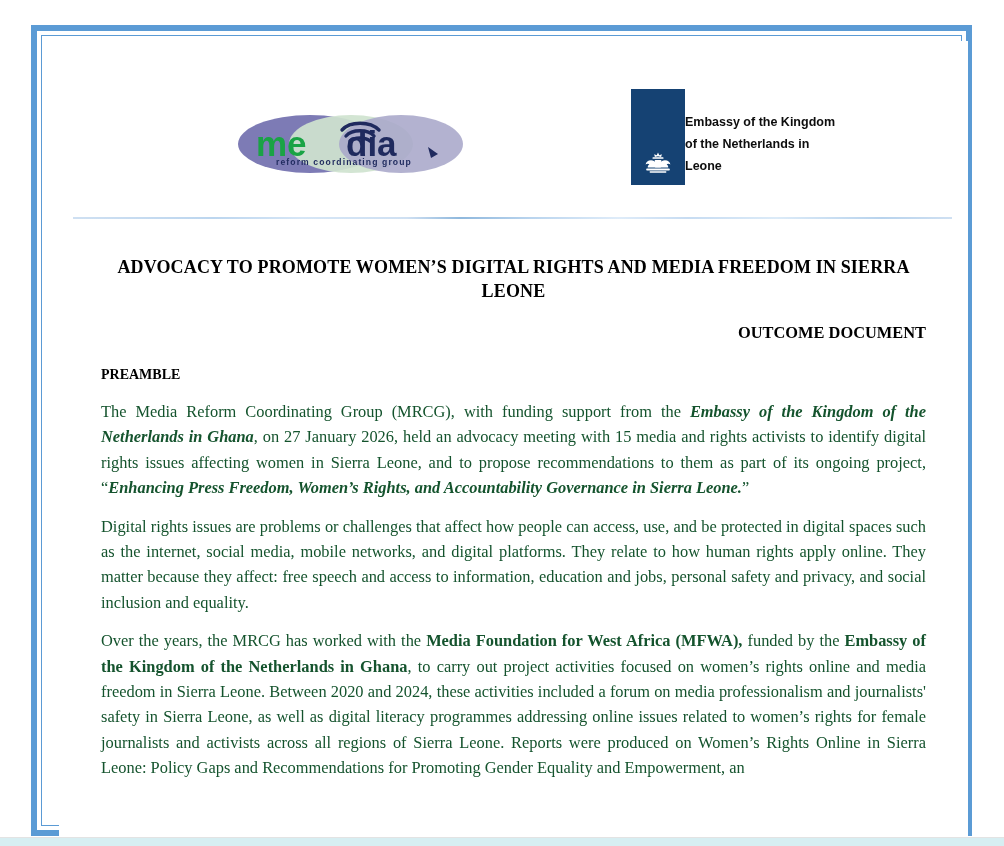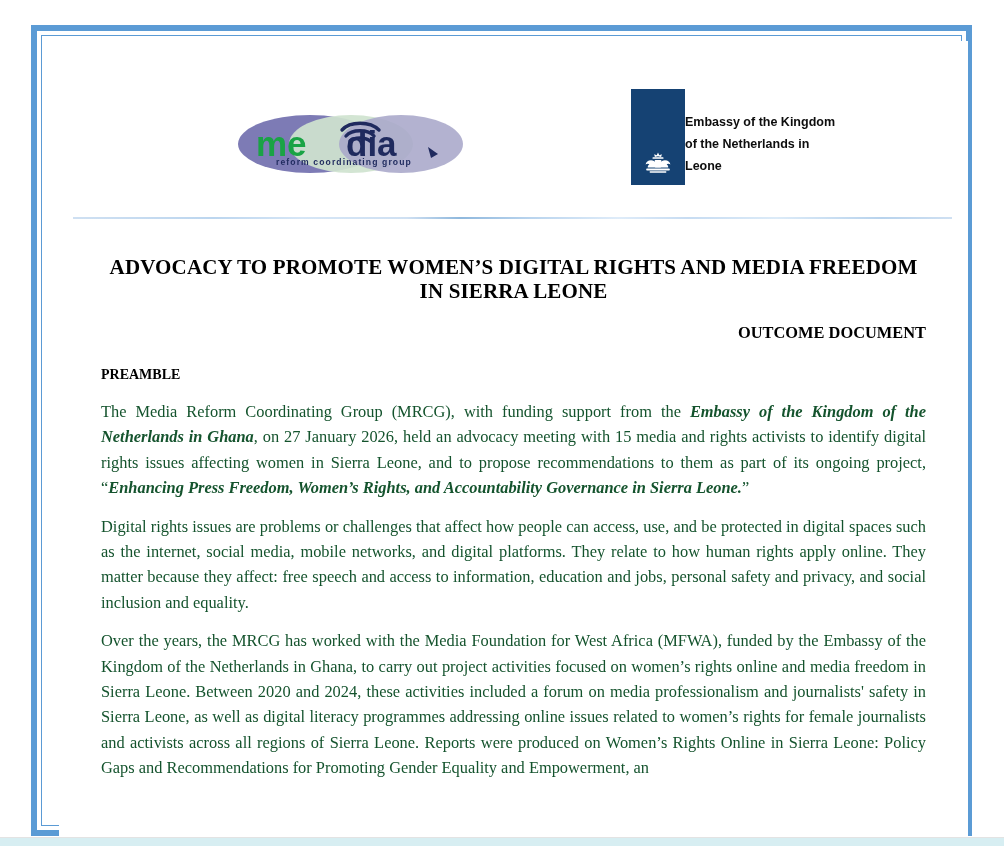--- a/index.html
+++ b/index.html
@@ -126,21 +126,21 @@
       #cfe0f2 0%, #bcd6ef 16%, #d6e6f6 26%, #cfe0f2 38%,
       #8fb8dd 44%, #b9d4ee 52%, #dfecf9 62%, #c7dcf2 70%,
       #dcebf8 80%, #b8d3ed 92%, #cfe0f2 100%);
     margin: 0 -26px 0 -28px;
   }
 
   
   .doc-title {
     text-align: center;
     font-weight: bold;
-    font-size: 21px;
+    font-size: 18px;
     line-height: 24px;
     letter-spacing: 0.15px;
     color: #000000;
     margin: 36px 0 0 0;
     padding: 0 5px;
   }
   .doc-subtitle {
     text-align: right;
     font-weight: bold;
     font-size: 16.4px;
@@ -158,21 +158,21 @@
   p.body-par {
     text-align: justify;
     text-justify: inter-word;
     font-size: 16.4px;
     line-height: 25.4px;
     color: #14532d;
     margin: 13px 0 0 0;
   }
   p.body-par.tight { margin-top: 13px; }
   .bi { font-weight: bold; font-style: italic; }
-  .b  { font-weight: normal; }
+  .b  { font-weight: bold; }
 </style>
 </head>
 <body>
 
 <div class="viewer">
 
   <div class="frame-outer"></div>
   <div class="frame-inner"></div>
 
   <div class="page">

